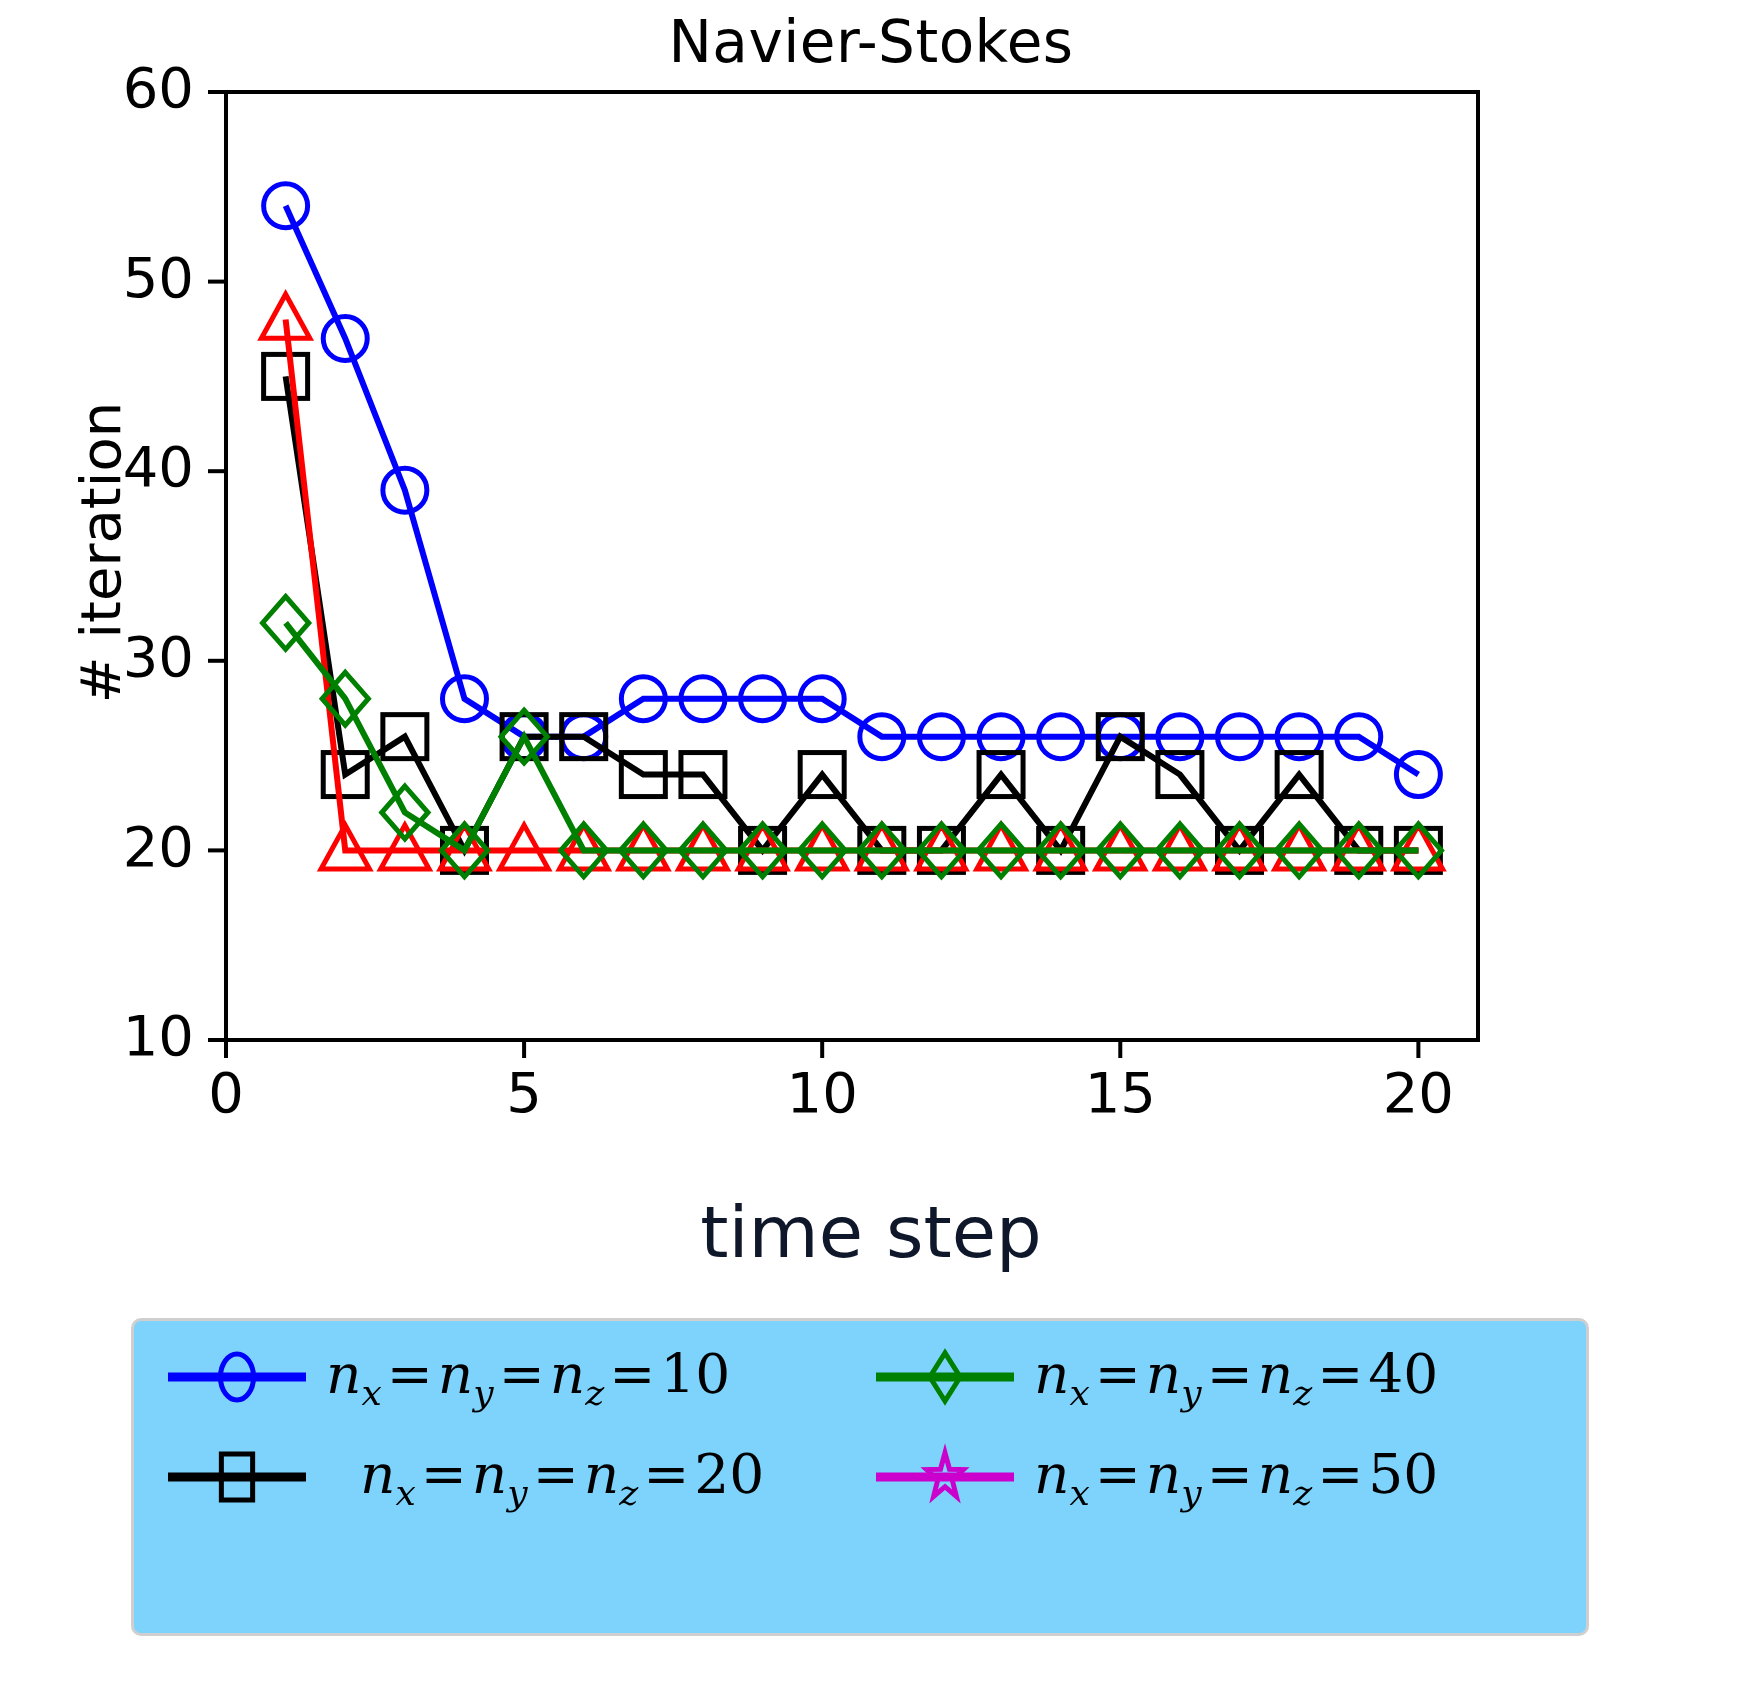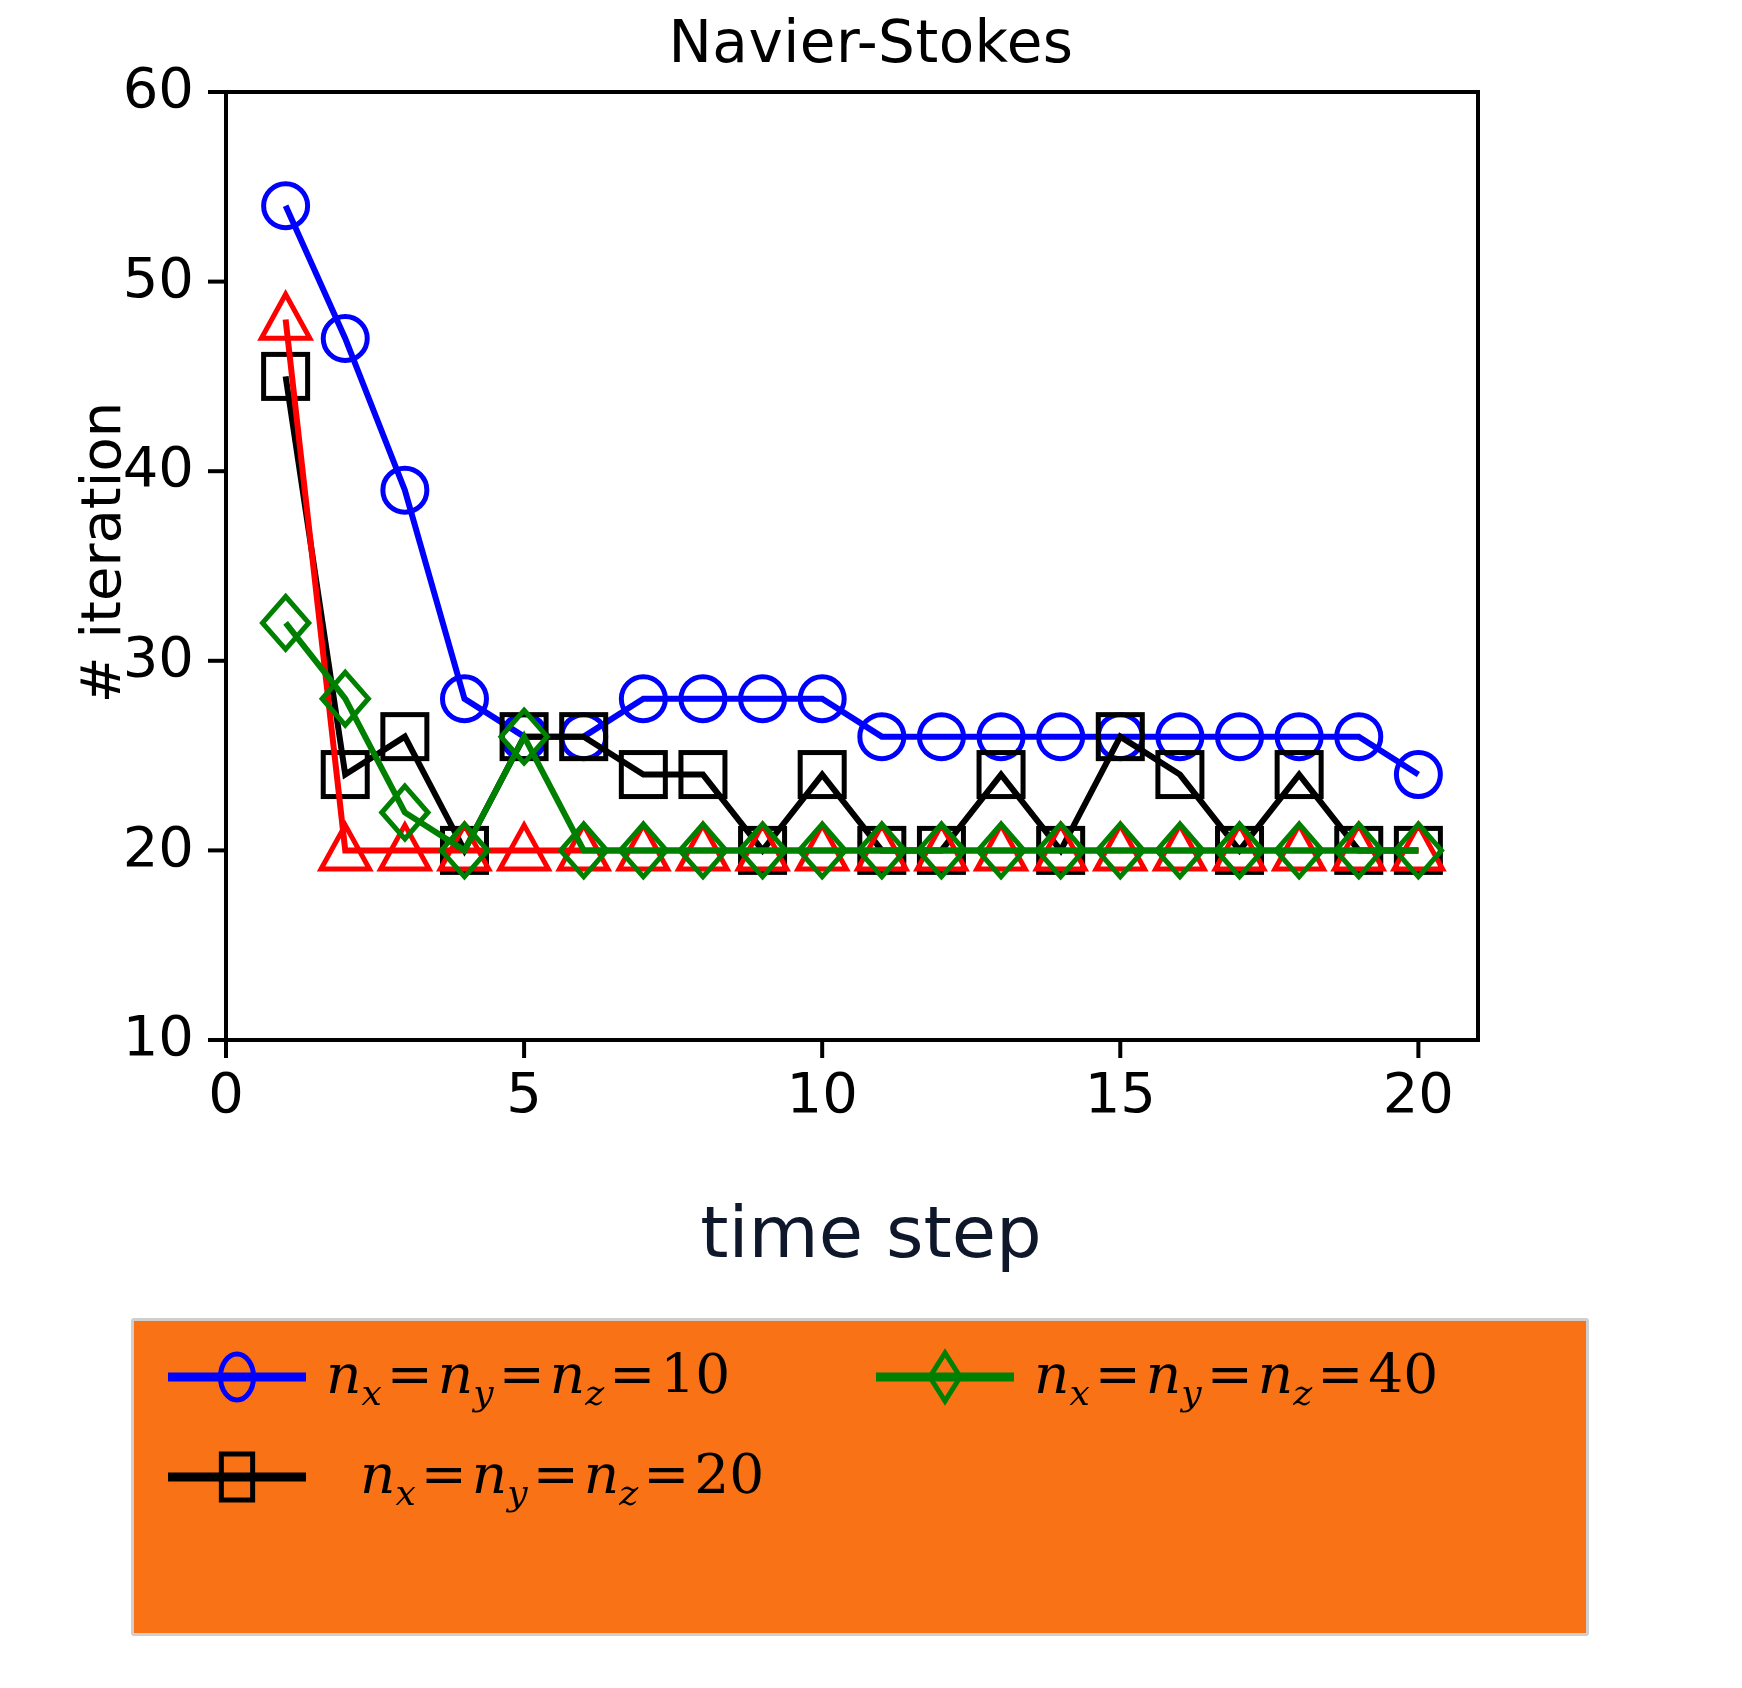--- a/index.html
+++ b/index.html
@@ -16,21 +16,21 @@
     position:absolute;left:0;top:1190px;width:1742px;text-align:center;
     font-size:72px;color:#0f172a;
   }
   #ylabel{
     position:absolute;left:-200px;top:520px;width:600px;text-align:center;
     font-size:56px;color:#000;
     transform:rotate(-90deg);transform-origin:center center;
   }
   #legend-box{
     position:absolute;left:131px;top:1318px;width:1458px;height:318px;
-    border:3px solid #cfcfcf;border-radius:3px;background:#f97316;
+    border:3px solid #cfcfcf;border-radius:10px;background:#7dd3fc;
     box-sizing:border-box;
   }
   #legend-grid{
     position:absolute;left:0;top:0;width:100%;height:100%;
     display:grid;grid-template-columns:1fr 1fr;grid-template-rows:1fr 1fr 1fr;
     align-items:center;padding:6px 18px;box-sizing:border-box;
   }
   .legend-entry{display:flex;align-items:center;gap:14px;padding-left:10px;}
   .legend-marker{width:150px;height:70px;flex:0 0 150px;}
   .legend-text{
@@ -185,16 +185,23 @@
             </svg></span>
           <span class="legend-text">n<span class="sub">x</span><span class="op">=</span>n<span class="sub">y</span><span class="op">=</span>n<span class="sub">z</span><span class="op">=</span><span class="num">40</span></span>
         </div>
         <div class="legend-entry" style="grid-area: 2 / 1; gap: 48px;">
           <span class="legend-marker"><svg width="150" height="70" viewBox="0 0 150 70">
               <line x1="6" y1="35" x2="144" y2="35" stroke="#000000" stroke-width="9"></line>
               <rect x="59.36" y="12" width="31.28" height="46" fill="none" stroke="#000000" stroke-width="5"></rect>
             </svg></span>
           <span class="legend-text">n<span class="sub">x</span><span class="op">=</span>n<span class="sub">y</span><span class="op">=</span>n<span class="sub">z</span><span class="op">=</span><span class="num">20</span></span>
         </div>
+        <div class="legend-entry" style="grid-area: 2 / 2;">
+          <span class="legend-marker"><svg width="150" height="70" viewBox="0 0 150 70">
+              <line x1="6" y1="35" x2="144" y2="35" stroke="#cc00cc" stroke-width="9"></line>
+              <polygon points="75.0,10.8 79.5,27.2 93.4,27.5 82.3,38.0 86.4,54.5 75.0,44.7 63.6,54.5 67.7,38.0 56.6,27.5 70.5,27.2" fill="none" stroke="#cc00cc" stroke-width="5"></polygon>
+            </svg></span>
+          <span class="legend-text">n<span class="sub">x</span><span class="op">=</span>n<span class="sub">y</span><span class="op">=</span>n<span class="sub">z</span><span class="op">=</span><span class="num">50</span></span>
+        </div>
       </div>
   </div>
 
 </div>
 
 </body></html>

